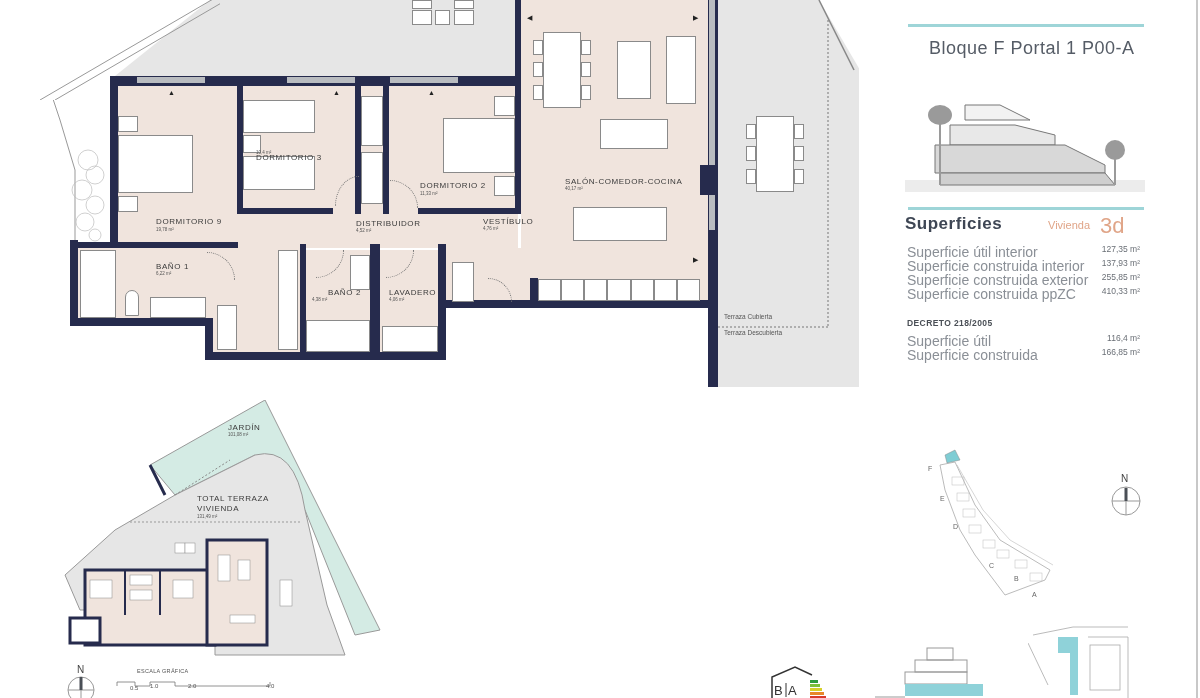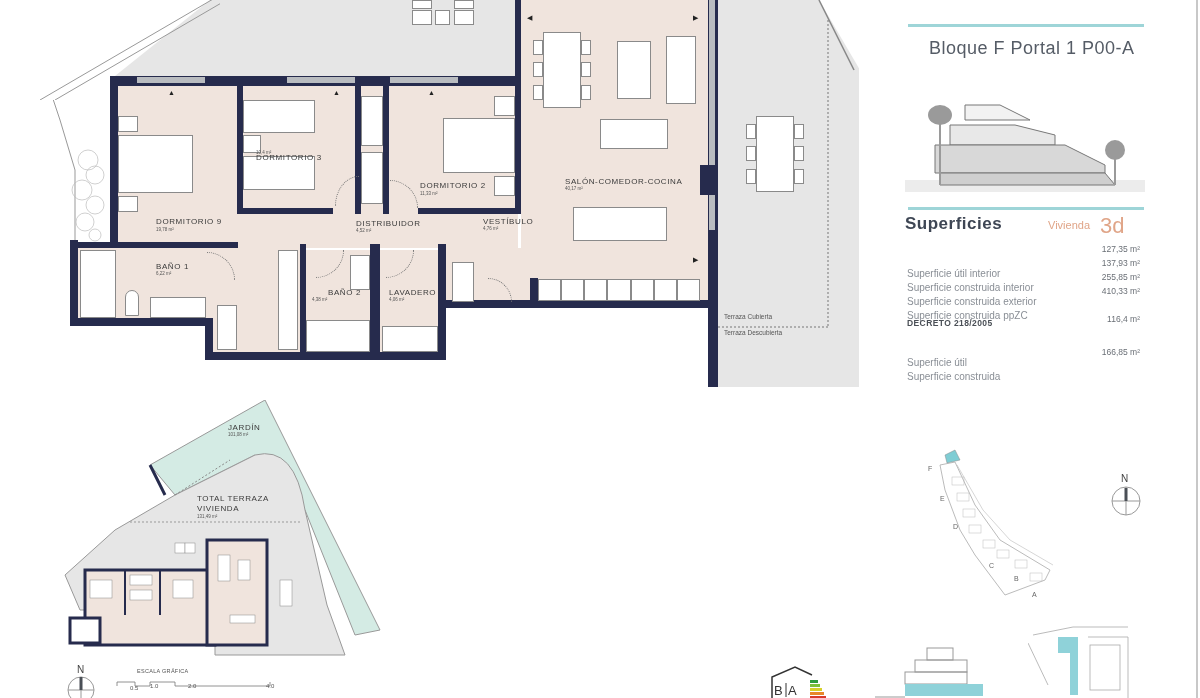--- a/index.html
+++ b/index.html
@@ -17,21 +17,21 @@
   .room-area { position: absolute; font-size: 4.5px; color: #555; white-space: nowrap; }
   .terr-label { position: absolute; font-size: 6.5px; color: #555; white-space: nowrap; }
   .door { position: absolute; border: 1px dotted #777; border-left: none; border-bottom: none; border-radius: 0 100% 0 0; box-sizing: border-box; }
 
   
   .accent-line { position: absolute; height: 3px; background: #9ed5d8; }
   .title { position: absolute; font-size: 18px; color: #555c66; letter-spacing: 0.5px; margin-left: 24px; }
   .sup-title { position: absolute; font-size: 17px; color: #3e4654; font-weight: bold; letter-spacing: 0.5px; }
   .viv-label { position: absolute; font-size: 11px; color: #e0a588; }
   .viv-num { position: absolute; font-size: 22px; color: #e0a588; }
-  .row-label { position: absolute; font-size: 10px; color: #8a8f96; margin-top: 24px; }
+  .row-label { position: absolute; font-size: 14px; color: #8a8f96; }
   .row-value { position: absolute; font-size: 8.5px; color: #6a6f76; text-align: right; width: 80px; }
   .section-heading { position: absolute; font-size: 8.5px; color: #4a4f56; letter-spacing: 0.4px; font-weight: bold; }
   .small-letter { position: absolute; font-size: 7px; color: #666; }
 </style>
 </head>
 <body>
 
 <div class="frame-border"></div>
 
 <div>
@@ -228,21 +228,21 @@
   <div class="row-value" style="left:1060px;top:244px;">127,35 m²</div>
   <div class="row-label" style="left:907px;top:258px;">Superficie construida interior</div>
   <div class="row-value" style="left:1060px;top:258px;">137,93 m²</div>
   <div class="row-label" style="left:907px;top:272px;">Superficie construida exterior</div>
   <div class="row-value" style="left:1060px;top:272px;">255,85 m²</div>
   <div class="row-label" style="left:907px;top:286px;">Superficie construida ppZC</div>
   <div class="row-value" style="left:1060px;top:286px;">410,33 m²</div>
 
   <div class="section-heading" style="left:907px;top:318px;">DECRETO 218/2005</div>
   <div class="row-label" style="left:907px;top:333px;">Superficie útil</div>
-  <div class="row-value" style="left:1060px;top:314px;">116,4 m²</div>
+  <div class="row-value" style="left:1060px;top:333px;">116,4 m²</div>
   <div class="row-label" style="left:907px;top:347px;">Superficie construida</div>
   <div class="row-value" style="left:1060px;top:347px;">166,85 m²</div>
 </div>
 
 <div>
   <svg class="abs" style="left:55px;top:400px;" width="340" height="260">
 
     <polygon points="95,65 210,0 325,230 300,235 250,110 200,55 120,95" fill="#d4ebe4" stroke="#999" stroke-width="1"></polygon>
     <line x1="95" y1="65" x2="110" y2="95" stroke="#262b4d" stroke-width="3"></line>
 

